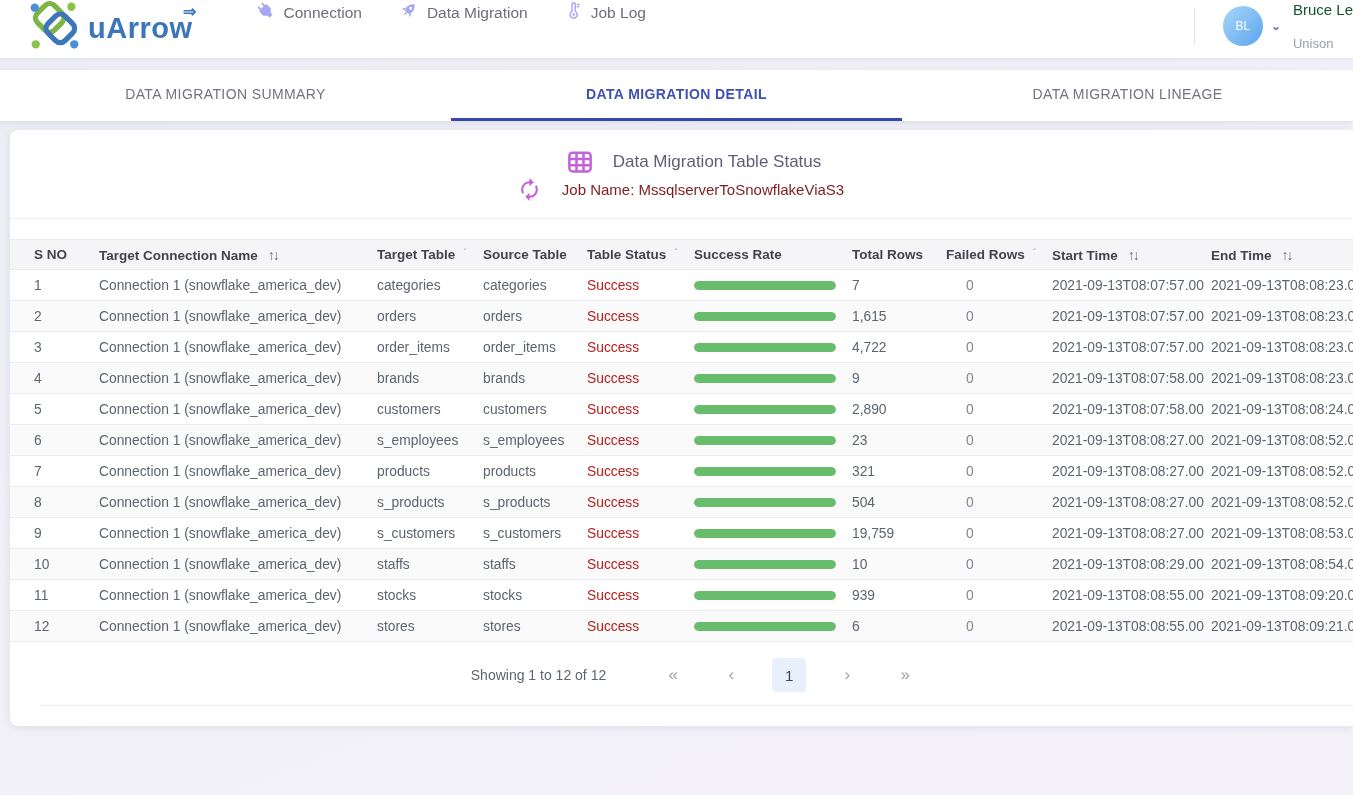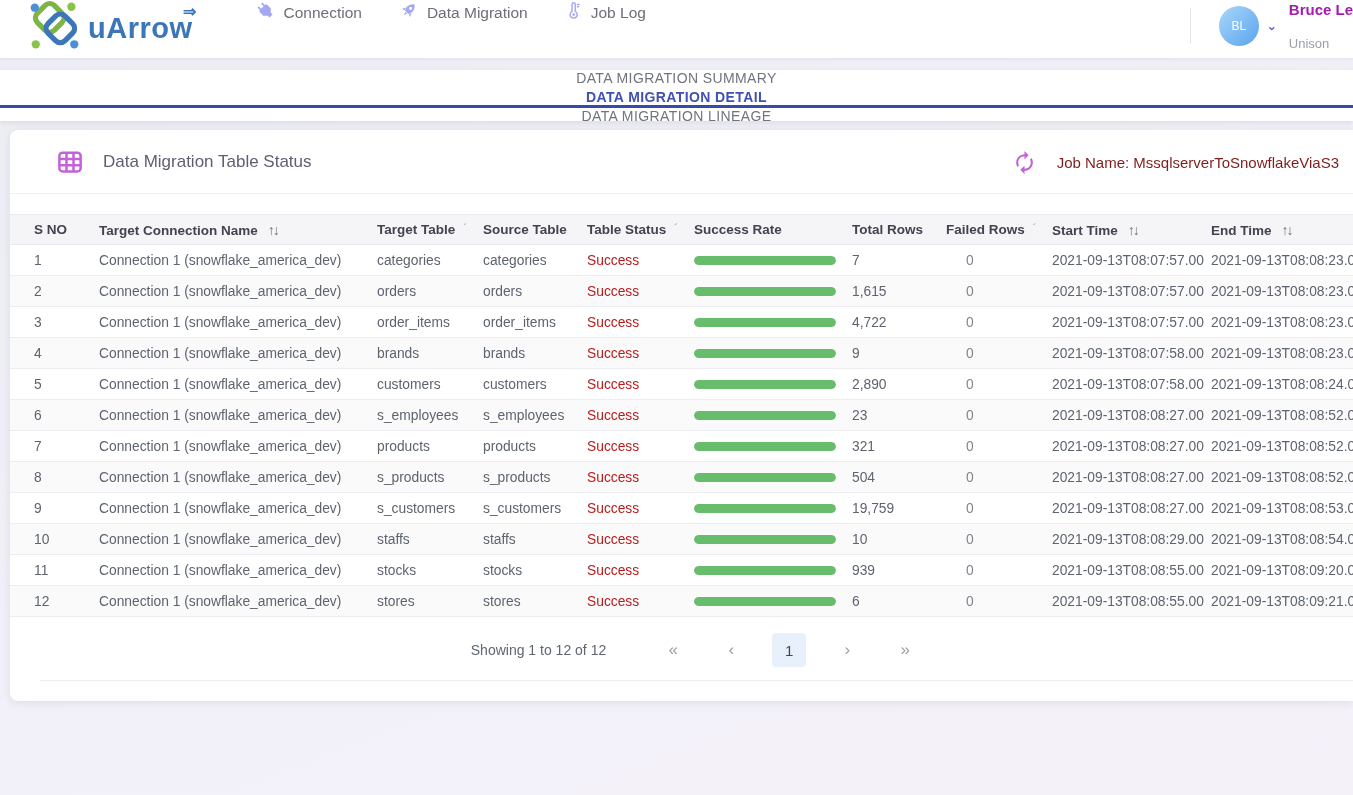--- a/index.html
+++ b/index.html
@@ -26,43 +26,43 @@
   .topbar-right { margin-left:auto; display:flex; align-items:center; }
   .v-divider { width:1px; height:36px; background:#e4e4ea; margin-right:28px; }
   .avatar {
     width:40px; height:40px; border-radius:50%;
     background:linear-gradient(135deg,#a9d7fa 0%,#5ba4ee 100%);
     color:#fff; font-weight:400; font-size:12px;
     display:flex; align-items:center; justify-content:center;
   }
   .chev-down { color:#6c63d2; font-size:12px; font-weight:700; margin:0 12px 0 8px; }
   .user-meta { display:flex; flex-direction:column; line-height:1.3; white-space:nowrap; }
-  .user-name { font-size:15px; font-weight:700; color:#a21caf; }
+  .user-name { font-size:15px; font-weight:400; color:#14532d; }
   .user-org { font-size:13px; color:#9aa0a6;margin-top:16px; }
 
   
   .tabbar {
     margin-top:12px; height:51px; background:#fff; display:flex;
-    box-shadow:0 2px 5px rgba(60,64,90,.10); position:relative; z-index:4;flex-direction:column;
+    box-shadow:0 2px 5px rgba(60,64,90,.10); position:relative; z-index:4;
   }
   .tab {
     flex:1; display:flex; align-items:center; justify-content:center;
     font-size:14px; letter-spacing:.4px; color:#73737e; cursor:pointer;
     border-bottom:3px solid transparent; text-transform:uppercase;
   }
   .tab.active { color:#3f51b5; font-weight:700; border-bottom-color:#3949ab; }
 
   
   .card {
     margin:9px 0 0 10px; background:#fff; border-radius:8px 0 0 8px;
     box-shadow:0 2px 8px rgba(60,64,90,.10); min-height:559px;
   }
   .card-head {
     display:flex; align-items:center; justify-content:space-between;
-    padding:17px 14px 16px 20px; border-bottom:1px solid #f0f0f4;
+    padding:17px 14px 16px 12px; border-bottom:1px solid #f0f0f4;flex-direction:column;
   }
   .card-head-left, .card-head-right { display:flex; align-items:center; }
   .grid-icon-wrap { margin:0 18px 0 25px; display:flex; }
   .panel-title { font-size:17px; color:#5f5f73; }
   .refresh-wrap { margin-right:20px; display:flex; cursor:pointer; }
   .job-name { font-size:15px; color:#7f1d1d; }
 
   
   .table-wrap { overflow:hidden; margin-top:20px; }
   table { border-collapse:collapse; table-layout:fixed; width:1381px; min-width:1381px; }

